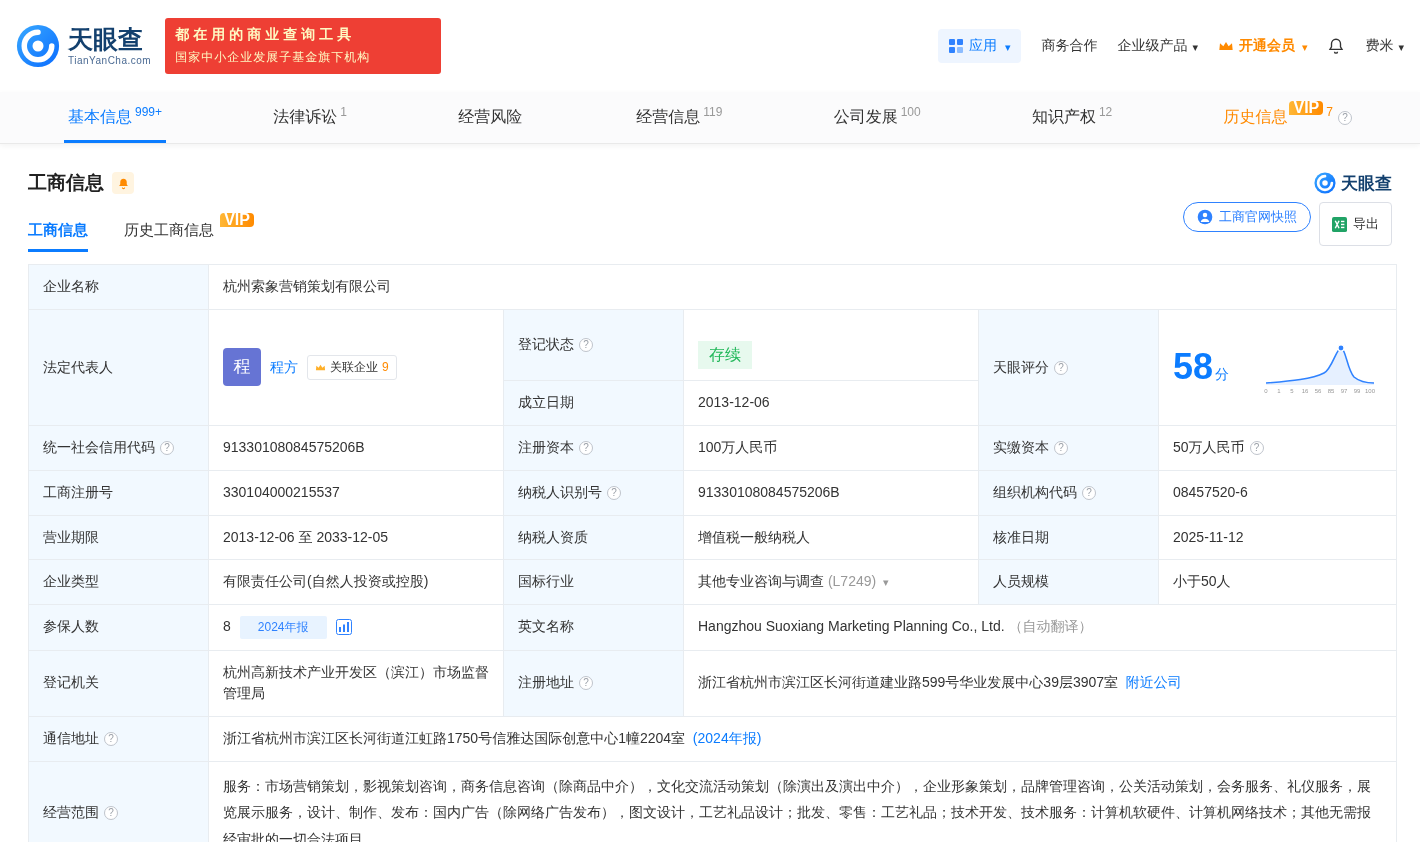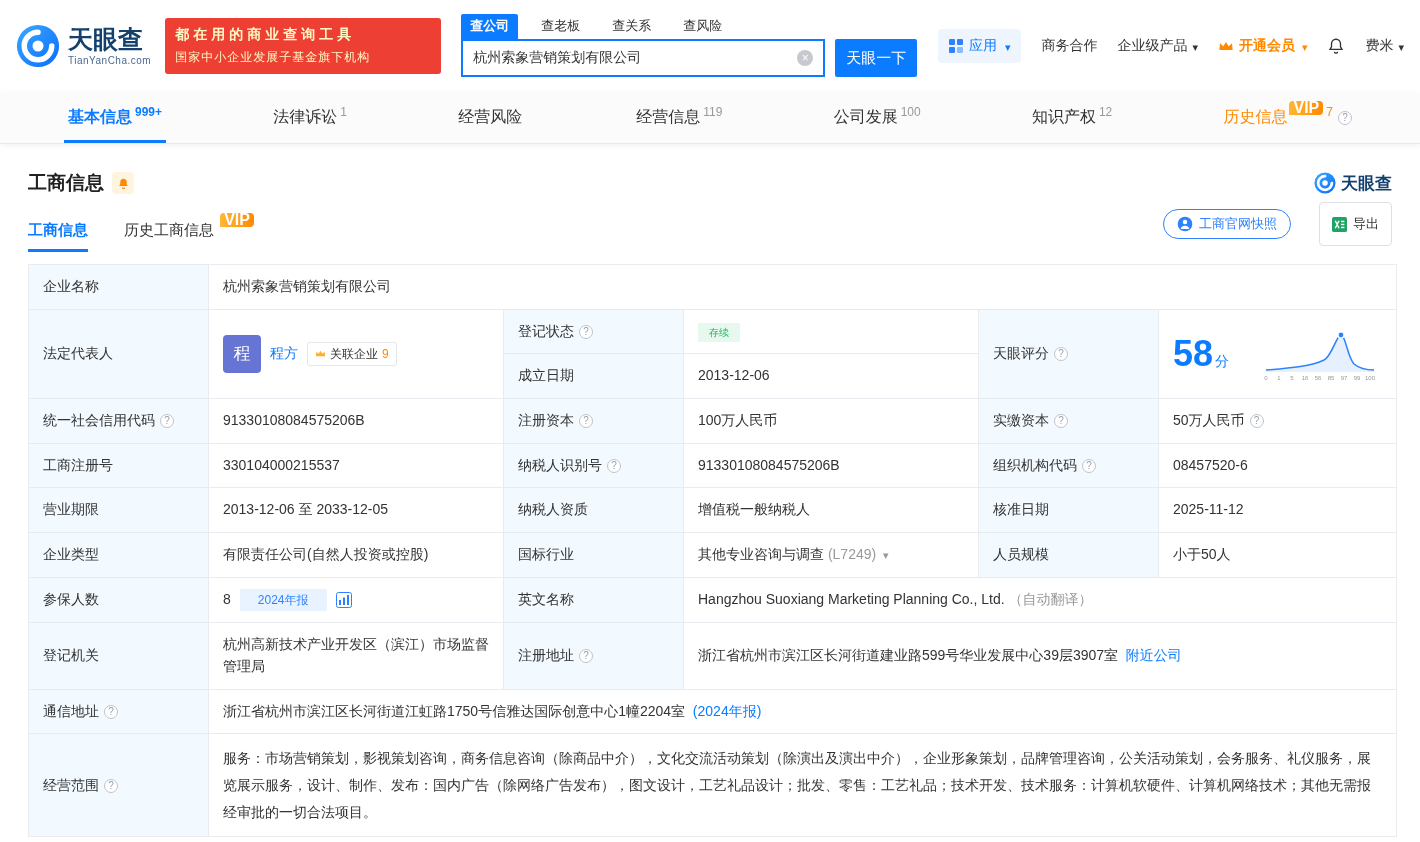--- a/index.html
+++ b/index.html
@@ -31,21 +31,21 @@
   .menu-apps { display:flex; align-items:center; gap:6px; background:#eef5ff; color:#0b7cff; padding:8px 11px; border-radius:4px; cursor:pointer; }
   .menu-item { cursor:pointer; display:inline-flex; align-items:center; gap:3px; }
   .vip-link { color:#ff8a00; font-weight:bold; display:inline-flex; align-items:center; gap:5px; cursor:pointer; }
   .caret::after { content:"▾"; font-size:11px; margin-left:2px; }
   .bell-btn { display:inline-flex; cursor:pointer; }
 
   
   .main-nav { height:52px; display:flex; align-items:stretch; justify-content:space-between; padding:0 58px; background:#fbfbfc; border-bottom:1px solid #e9e9e9; box-shadow:0 2px 6px rgba(0,0,0,.05); }
   .nav-item { position:relative; display:flex; align-items:center; font-size:16px; color:#333; cursor:pointer; padding:0 10px; }
   .nav-item .nc { font-size:12px; color:#999; margin-left:3px; transform:translateY(-6px); }
-  .nav-item.active { color:#0b7cff; font-weight:bold; }
+  .nav-item.active { color:#0b7cff; font-weight:normal; }
   .nav-item.active .nc { color:#0b7cff; }
   .nav-item.active::after { content:""; position:absolute; left:6px; right:6px; bottom:0; height:3px; background:#0b7cff; }
   .nav-item.vip-tab, .nav-item.vip-tab .nc { color:#ff8a00; }
 
   .vip-tag { display:inline-block; background:linear-gradient(90deg,#ffb735,#ff8a00); color:#fff; font-size:16px; font-weight:bold; border-radius:4px 4px 4px 0; padding:0 4px; line-height:14px; transform:translateY(-10px); margin-left:2px; }
 
   .q { display:inline-block; width:14px; height:14px; border:1px solid #bfc4cc; border-radius:50%; color:#9aa0a8; font-size:10px; line-height:12px; text-align:center; margin-left:5px; vertical-align:1px; cursor:pointer; background:#fff; }
   .q::after { content:"?"; }
 
   
@@ -53,29 +53,29 @@
   .section-head { display:flex; align-items:center; margin-top:26px; position:relative; }
   .section-head h2 { font-size:19px; color:#222; font-weight:bold; }
   .bell-badge { width:22px; height:22px; background:#fff4e0; border-radius:4px; display:inline-flex; align-items:center; justify-content:center; margin-left:8px; cursor:pointer; }
   .watermark { position:absolute; right:0; display:flex; align-items:center; gap:5px; }
   .watermark .wm-text { font-size:17px; font-weight:bold; color:#13406e; }
 
   .subtab-row { display:flex; align-items:flex-end; margin-top:20px; height:36px; }
   .subtab { font-size:15px; color:#333; margin-right:36px; padding-bottom:12px; cursor:pointer; position:relative; }
   .subtab.active { color:#0b7cff; font-weight:bold; }
   .subtab.active::after { content:""; position:absolute; bottom:0; left:0; width:100%; height:3px; background:#0b7cff; }
-  .tab-actions { margin-left:auto; display:flex; gap:28px; align-items:center; padding-bottom:6px; }
+  .tab-actions { margin-left:auto; display:flex; gap:8px; align-items:flex-start; padding-bottom:6px; }
   .snap-btn { display:inline-flex; align-items:center; gap:6px; height:30px; padding:0 13px; border:1px solid #2f82ff; border-radius:16px; background:#fff; color:#2f82ff; font-size:13px; cursor:pointer; font-family:inherit; }
   .export-btn { display:inline-flex; align-items:center; gap:6px; height:44px; padding:0 12px; border:1px solid #dcdfe6; border-radius:4px; background:#fff; color:#333; font-size:13px; cursor:pointer; font-family:inherit; }
 
   
   table.info { border-collapse:collapse; table-layout:fixed; width:1368px; margin-top:12px; }
   .info td { border:1px solid #e8ecf0; padding:11px 14px; font-size:14px; color:#333; vertical-align:middle; line-height:1.55; word-break:break-all; }
   .info td.lbl { background:#f2f9ff; }
-  .status-badge { display:inline-block; background:#e7f9ee; color:#23b85b; padding:2px 11px; border-radius:0; font-size:10px; }
+  .status-badge { display:inline-block; background:#e7f9ee; color:#23b85b; padding:2px 11px; border-radius:0; font-size:16px;margin-top:20px; }
   .blue-link { color:#0b7cff; cursor:pointer; }
   .gray { color:#999; }
   .chev { color:#999; cursor:pointer; }
   .chev::after { content:"▾"; font-size:11px; margin-left:3px; }
 
   .rep-flex { display:flex; align-items:center; gap:9px; }
   .avatar { width:38px; height:38px; border-radius:4px; background:#6674d4; color:#fff; font-size:17px; display:flex; align-items:center; justify-content:center; cursor:pointer; flex:0 0 auto; }
   .rel-badge { display:inline-flex; align-items:center; gap:4px; border:1px solid #e3e6eb; border-radius:3px; padding:2px 7px; font-size:12px; color:#333; cursor:pointer; background:#fff; }
   .rel-badge .cnt { color:#ff8a00; }
 
@@ -108,35 +108,20 @@
       <div class="brand">天眼查</div>
       <div class="domain">TianYanCha.com</div>
     </div>
   </div>
 
   <div class="slogan">
     <div class="s1">都在用的商业查询工具</div>
     <div class="s2">国家中小企业发展子基金旗下机构</div>
   </div>
 
-  <div class="search-area">
-    <div class="search-tabs">
-      <span class="stab active">查公司</span>
-      <span class="stab">查老板</span>
-      <span class="stab">查关系</span>
-      <span class="stab">查风险</span>
-    </div>
-    <div class="search-row">
-      <div class="search-input-wrap">
-        <input type="text" value="杭州索象营销策划有限公司" style="">
-        <span class="clear-icon"></span>
-      </div>
-      <button class="search-btn">天眼一下</button>
-    </div>
-  </div>
 
   <div class="top-menu">
     <span class="menu-apps">
       <svg width="14" height="14" viewBox="0 0 14 14">
         <rect x="0" y="0" width="6" height="6" rx="1" fill="#2f82ff"></rect>
           <rect x="8" y="0" width="6" height="6" rx="1" fill="#2f82ff"></rect>
         <rect x="0" y="8" width="6" height="6" rx="1" fill="#2f82ff"></rect>
           <rect x="8" y="8" width="6" height="6" rx="1" fill="#8cbcff"></rect>
       </svg>
       <span>应用</span>

